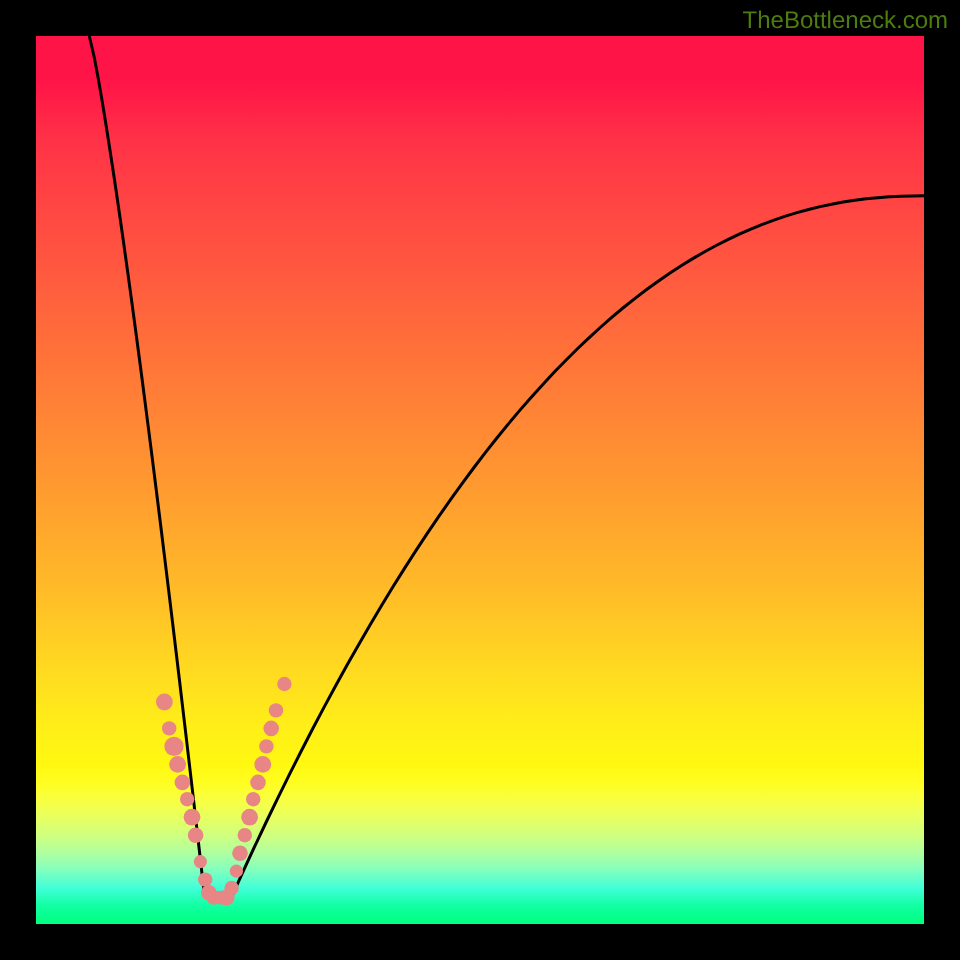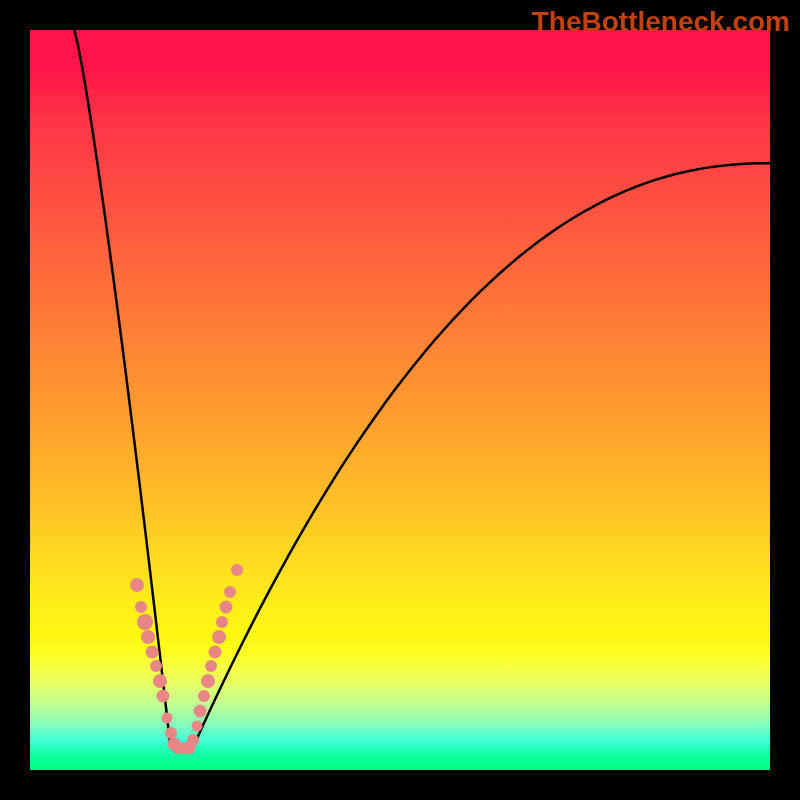--- a/index.html
+++ b/index.html
@@ -47,23 +47,23 @@
         #80ffc0 94%,
         #40ffd8 96%,
         #10ffa0 98%,
         #00ff80 100%
       );
     }
     .watermark {
       position: absolute;
       top: 6px;
       right: 10px;
-      color: #c2410c;
-      font-size: 28px;
-      font-weight: 700;
+      color: #4d7c0f;
+      font-size: 20px;
+      font-weight: 400;
       z-index: 10;
       font-family: Arial, sans-serif;
     }
     .curve-svg {
       position: absolute;
       top: 0;
       left: 0;
       width: 100%;
       height: 100%;
       z-index: 2;

